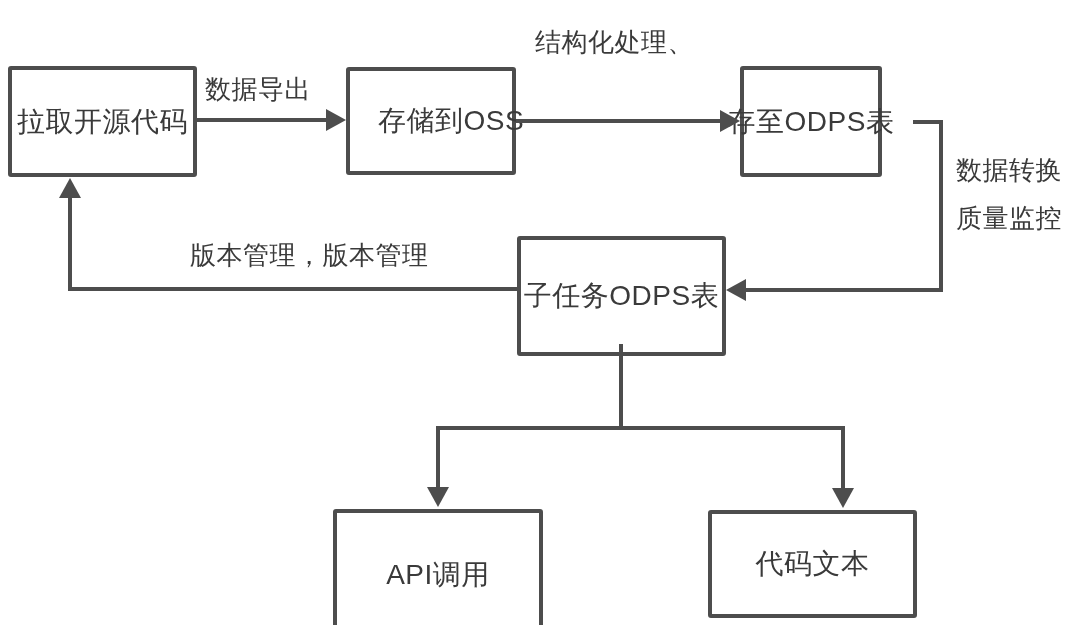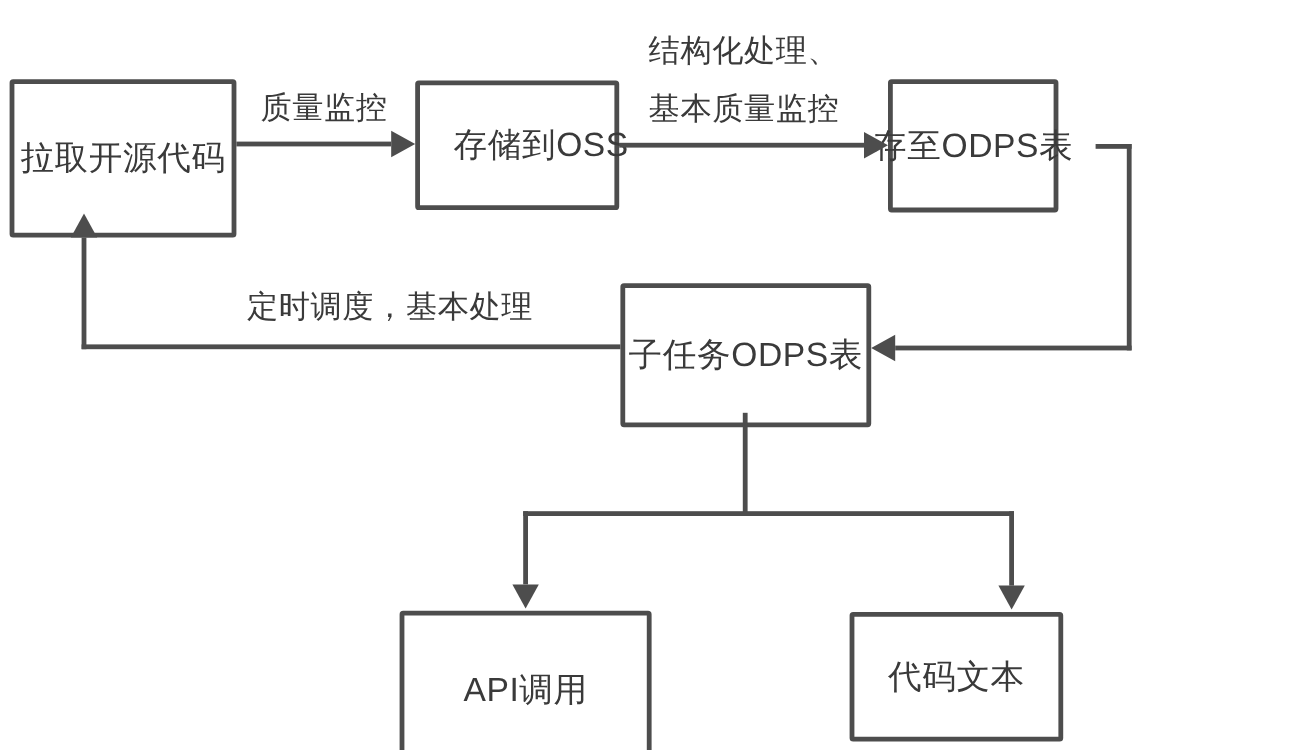--- a/index.html
+++ b/index.html
@@ -37,21 +37,20 @@
   .hline, .vline {
     position: absolute;
     background: var(--stroke);
   }
   .hline { height: 4px; }
   .vline { width: 4px; }
   .edge-label {
     position: absolute;
     font-size: 26px;
     color: var(--text);
-    text-align: center;
     white-space: nowrap;
     letter-spacing: 0.5px;
   }
   .edge-label.two-line { line-height: 48px; }
   .arrow {
     position: absolute;
     width: 0;
     height: 0;
   }
   .arrow.right {
@@ -73,64 +72,67 @@
     border-left: 11px solid transparent;
     border-right: 11px solid transparent;
     border-top: 20px solid var(--stroke);
   }
 </style>
 </head>
 <body>
 
 <div class="canvas">
 
-  <div class="node" style="left:8px; top:66px; width:189px; height:132px;">
+  <div class="node" style="left:8px; top:66px; width:189px; height:111px;">
     <span>拉取开源代码</span>
   </div>
 
   <div class="node" style="left:346px; top:67px; width:170px; height:108px;padding-left:40px;">
     <span>存储到OSS</span>
   </div>
 
   <div class="node" style="left:740px; top:66px; width:142px; height:111px;">
     <span>存至ODPS表</span>
   </div>
 
   <div class="node" style="left:517px; top:236px; width:209px; height:120px;">
     <span>子任务ODPS表</span>
   </div>
 
   <div class="node" style="left:333px; top:509px; width:210px; height:132px;">
     <span>API调用</span>
   </div>
 
-  <div class="node" style="left:708px; top:510px; width:178px; height:108px;">
+  <div class="node" style="left:708px; top:510px; width:209px; height:108px;">
     <span>代码文本</span>
   </div>
 
   <div class="hline" style="left:197px; top:118px; width:129px;"></div>
   <div class="arrow right" style="left:326px; top:109px;"></div>
-  <div class="edge-label" style="left:205px; top:72px; width:130px;">质量监控</div>
+  <div class="edge-label" style="left:205px; top:72px; width:130px;">数据导出</div>
 
   <div class="hline" style="left:516px; top:119px; width:204px;"></div>
   <div class="arrow right" style="left:720px; top:110px;"></div>
   <div class="edge-label two-line" style="left:535px; top:18px; width:170px;">
     <div>结构化处理、</div>
-    <div>基本质量监控</div>
   </div>
 
   <div class="hline" style="left:913px; top:120px; width:30px;"></div>
   <div class="vline" style="left:939px; top:120px; height:172px;"></div>
   <div class="hline" style="left:746px; top:288px; width:197px;"></div>
   <div class="arrow left" style="left:726px; top:279px;"></div>
+  <div class="edge-label two-line" style="left:956px; top:146px; width:116px;">
+    <div>数据转换</div>
+    <div>质量监控</div>
+  </div>
 
   <div class="hline" style="left:68px; top:287px; width:449px;"></div>
   <div class="vline" style="left:68px; top:198px; height:93px;"></div>
   <div class="arrow up" style="left:59px; top:178px;"></div>
-  <div class="edge-label" style="left:190px; top:238px; width:270px;">定时调度，基本处理</div>
+  <div class="edge-label" style="left:190px; top:238px; width:270px;">版本管理，版本管理</div>
 
   <div class="vline" style="left:619px; top:344px; height:86px;"></div>
   <div class="hline" style="left:436px; top:426px; width:409px;"></div>
   <div class="vline" style="left:436px; top:426px; height:61px;"></div>
   <div class="arrow down" style="left:427px; top:487px;"></div>
   <div class="vline" style="left:841px; top:426px; height:62px;"></div>
   <div class="arrow down" style="left:832px; top:488px;"></div>
 
 </div>
 

